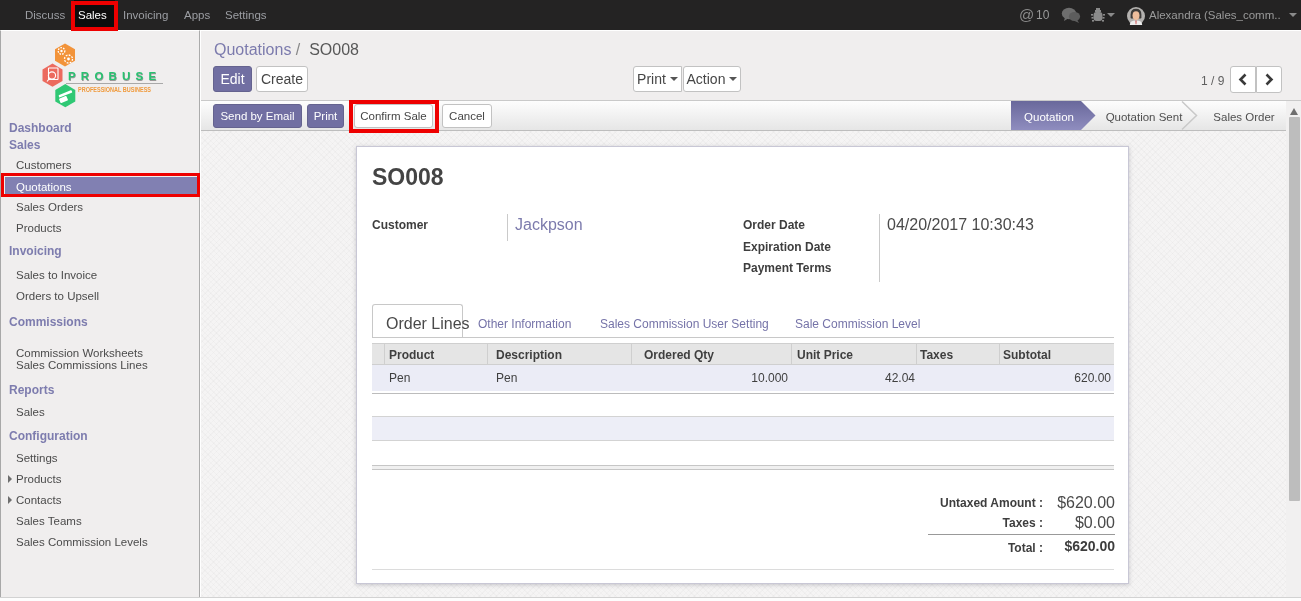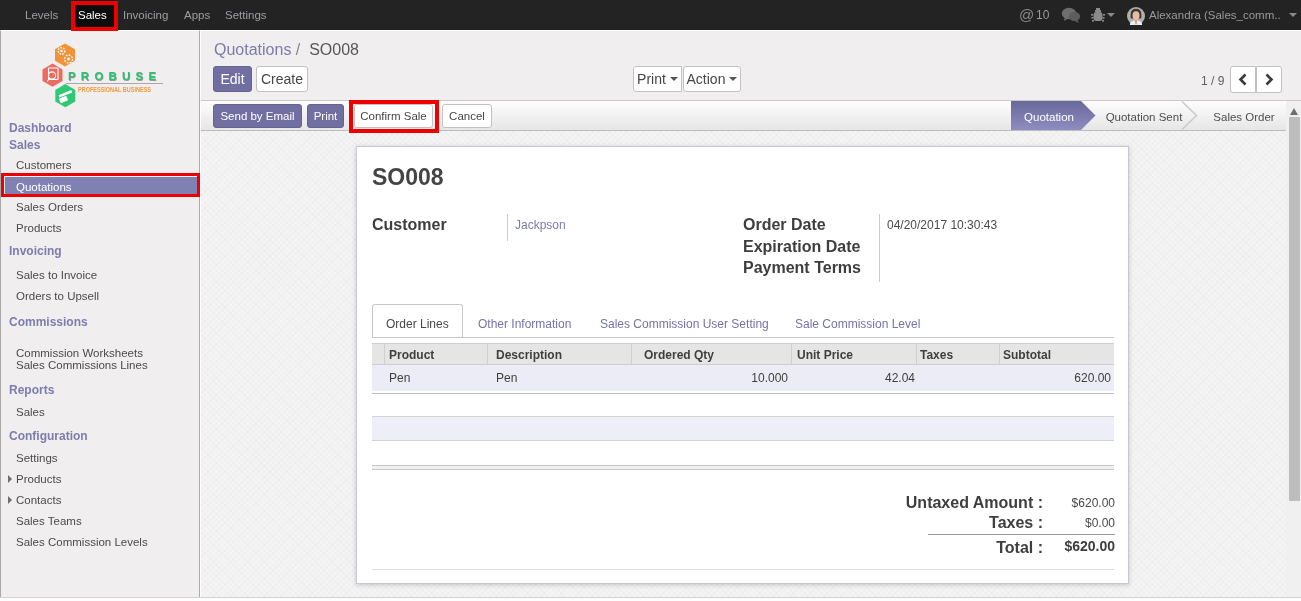--- a/index.html
+++ b/index.html
@@ -34,37 +34,37 @@
     repeating-linear-gradient(-45deg, rgba(0,0,0,0.018) 0 1px, rgba(0,0,0,0) 1px 4px);
 }
 #statusbar { position:absolute; left:0px; top:0px; width:1085px; height:30px; background:linear-gradient(#fdfdfd,#e6e6e6); border-bottom:1px solid #bdbdbd; }
 .sbtn { position:absolute; top:3px; height:24px; border-radius:3px; font-size:11.5px; text-align:center; line-height:22px; }
 
 #sbar-track { position:absolute; left:1286px; top:101px; width:15px; height:500px; background:#f1f0f0; }
 #sbar-thumb { position:absolute; left:1289px; top:117px; width:11px; height:384px; background:#bdbdbd; border-radius:1px; }
 
 #sheet { position:absolute; left:155px; top:45px; width:773px; height:438px; background:#fff; border:1px solid #c8c7d5; box-shadow:0 1px 4px rgba(60,60,80,0.25); }
 
-.lbl { position:absolute; font-size:16px; font-weight:bold; color:#3e3e3e; line-height:16px; }
-.val { position:absolute; font-size:12px; color:#4a4a4a; line-height:16px; }
+.lbl { position:absolute; font-size:12px; font-weight:bold; color:#3e3e3e; line-height:16px; }
+.val { position:absolute; font-size:16px; color:#4a4a4a; line-height:16px; }
 .link { color:#7c7bad; }
 .vsep { position:absolute; width:1px; background:#cacaca; }
 
 .tab-inactive { position:absolute; font-size:12px; color:#7573a8; line-height:16px; }
 
 .thead-cell { position:absolute; font-size:12px; font-weight:bold; color:#3f3f3f; line-height:16px; }
 .trow-cell { position:absolute; font-size:12px; color:#3f3f3f; line-height:16px; }
 .num { text-align:right; }
 </style>
 </head>
 <body>
 
 <div id="navbar">
   <div id="nav-active"></div>
-  <div class="mitem" style="left:25px;">Levels</div>
+  <div class="mitem" style="left:25px;">Discuss</div>
   <div class="mitem" style="left:78px; color:#ffffff;">Sales</div>
   <div class="mitem" style="left:123px;">Invoicing</div>
   <div class="mitem" style="left:184px;">Apps</div>
   <div class="mitem" style="left:225px;">Settings</div>
 
   <div class="mitem" style="left:1019px; font-size:15px; color:#8a8a8a;">@</div>
   <div class="mitem" style="left:1036px; color:#9a9a9a; font-size:12px;">10</div>
   <svg class="abs" style="left:1061px; top:7px;" width="20" height="17" viewBox="0 0 20 17">
     <ellipse cx="8" cy="6.5" rx="7.2" ry="5.8" fill="#6e6e6e"></ellipse>
     <path d="M4 10 L3 14 L8 11 Z" fill="#6e6e6e"></path>

